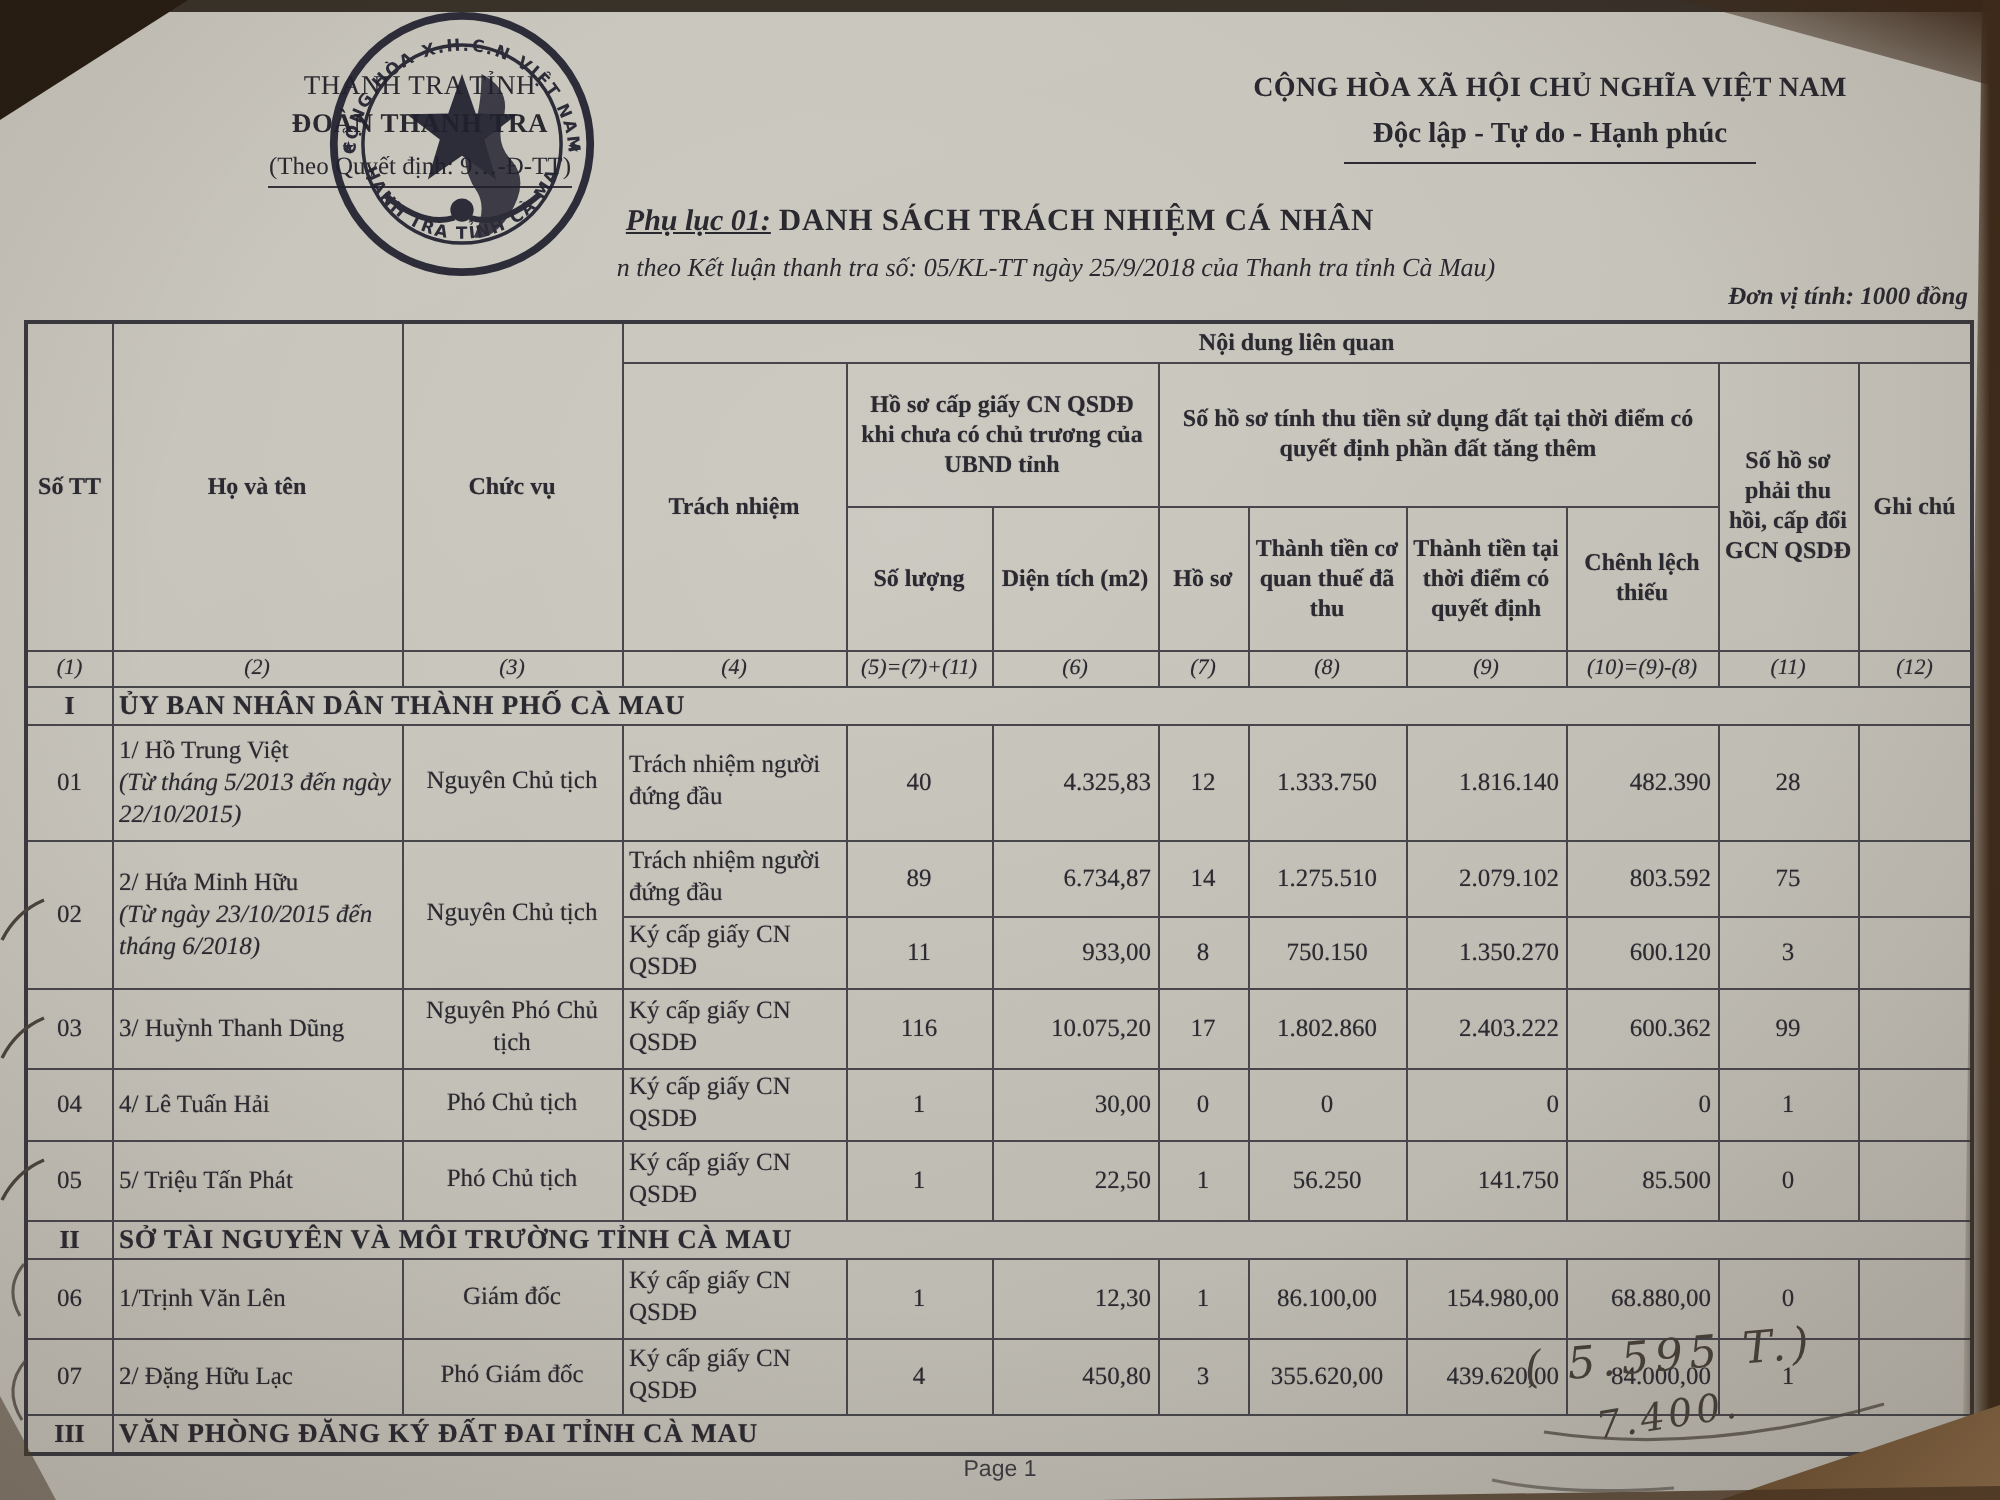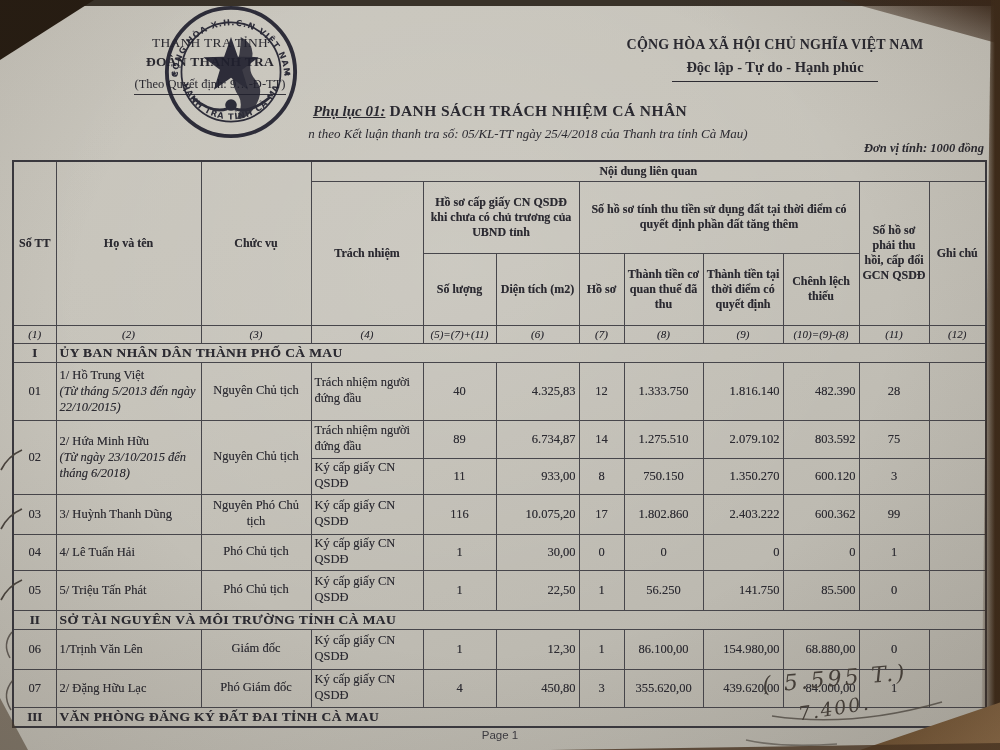--- a/index.html
+++ b/index.html
@@ -117,21 +117,21 @@
   <polygon points="70,34 77.1,54.3 98.5,54.7 81.4,67.7 87.6,88.3 70,76 52.4,88.3 58.6,67.7 41.5,54.7 62.9,54.3" fill="#20202e"></polygon>
   <circle cx="70" cy="104" r="6" fill="#20202e"></circle>
   <path d="M30,96 Q50,113 66,108" stroke="#20202e" stroke-width="3" fill="none"></path>
   <path d="M110,96 Q90,113 74,108" stroke="#20202e" stroke-width="3" fill="none"></path>
 </svg>
 
 <div class="title-line">
   <span class="title-prefix">Phụ lục 01:</span>
   <span class="title-main">DANH SÁCH TRÁCH NHIỆM CÁ NHÂN</span>
 </div>
-<div class="subtitle">n theo Kết luận thanh tra số: 05/KL-TT ngày 25/4/2018 của Thanh tra tỉnh Cà Mau)</div>
+<div class="subtitle">n theo Kết luận thanh tra số: 05/KL-TT ngày 25/9/2018 của Thanh tra tỉnh Cà Mau)</div>
 <div class="unit-note">Đơn vị tính: 1000 đồng</div>
 
 <table class="doc">
   <colgroup>
     <col style="width:43px">
       <col style="width:145px">
       <col style="width:110px">
       <col style="width:112px">
     <col style="width:73px">
       <col style="width:83px">

